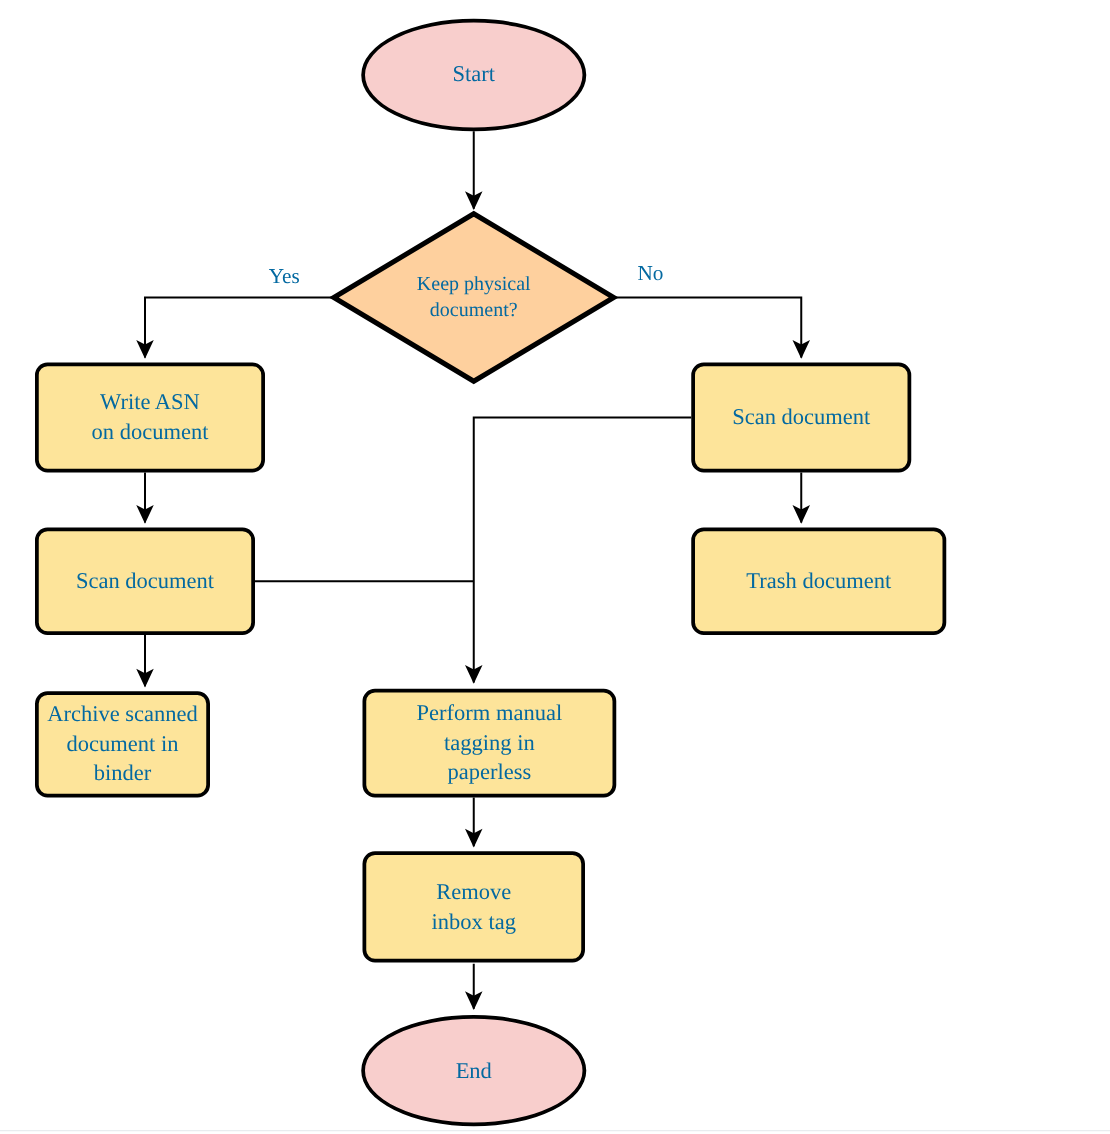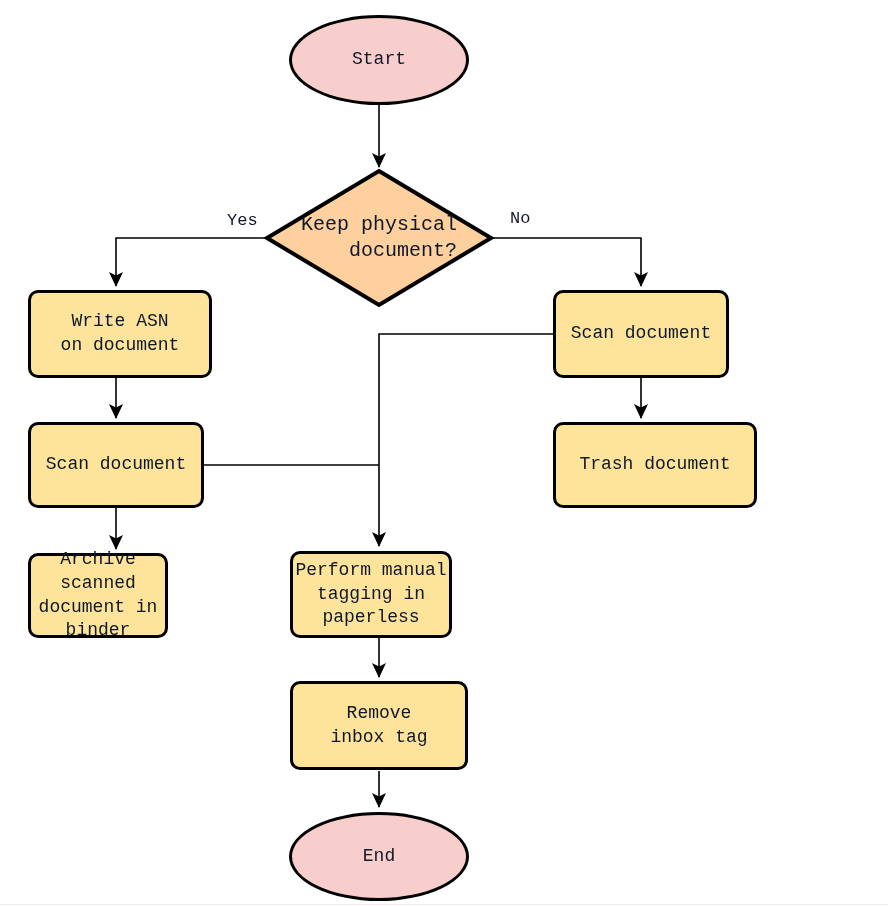--- a/index.html
+++ b/index.html
@@ -8,22 +8,22 @@
     --process-fill: #fde49a;
     --stroke: #000000;
   }
   * { box-sizing: border-box; }
   html, body { margin: 0; padding: 0; background: #ffffff; }
   .canvas {
     position: relative;
     width: 888px;
     height: 907px;
     background: #ffffff;
-    font-family: Liberation Mono, monospace;
-    color: #0f172a;
+    font-family: Liberation Serif, serif;
+    color: #0369a1;
     overflow: hidden;
   }
   svg.edges {
     position: absolute;
     left: 0; top: 0;
     width: 888px; height: 907px;
   }
   svg.edges path.edge {
     fill: none;
     stroke: var(--stroke);
@@ -53,22 +53,22 @@
   }
   .terminal {
     background: var(--terminal-fill);
     border-radius: 50%;
   }
   .decision-label {
     position: absolute;
     display: flex;
     align-items: center;
     justify-content: center;
-    text-align: right;
-    font-size: 20px;
+    text-align: center;
+    font-size: 16px;
     line-height: 1.32;
     white-space: pre-line;
   }
   .edge-label {
     position: absolute;
     font-size: 17px;
     background: #ffffff;
     padding: 0 2px;
   }
   .annotation {
@@ -107,38 +107,38 @@
     <path class="edge" d="M 379 638 L 379 677" marker-end="url(#arrowhead)"></path>
     <path class="edge" d="M 379 771 L 379 807" marker-end="url(#arrowhead)"></path>
     <polygon class="decision-shape" points="379,171 491,238 379,305 267,238"></polygon>
   </svg>
 
   <div class="node terminal" style="left:289px; top:15px; width:180px; height:90px;">Start</div>
 
   <div class="decision-label" style="left:279px; top:201px; width:200px; height:74px;">Keep physical
 document?</div>
 
-  <span class="edge-label" style="left:213px; top:211px;margin-left:12px;">Yes</span>
+  <span class="edge-label" style="left:213px; top:211px;">Yes</span>
 
   <span class="edge-label" style="left:508px; top:209px;text-align:right;">No</span>
 
   <div class="node process" style="left:28px; top:290px; width:184px; height:88px;">Write ASN
 on document</div>
 
   <div class="node process" style="left:28px; top:422px; width:176px; height:86px;">Scan document</div>
 
   <div class="node process" style="left:28px; top:553px; width:140px; height:85px;">Archive scanned
 document in
 binder</div>
 
   <div class="node process" style="left:553px; top:290px; width:176px; height:88px;">Scan document</div>
 
   <div class="node process" style="left:553px; top:422px; width:204px; height:86px;">Trash document</div>
 
-  <div class="node process" style="left:290px; top:551px; width:162px; height:87px;">Perform manual
+  <div class="node process" style="left:290px; top:551px; width:203px; height:87px;">Perform manual
 tagging in
 paperless</div>
 
 
   <div class="node process" style="left:290px; top:681px; width:178px; height:89px;">Remove
 inbox tag</div>
 
   <div class="node terminal" style="left:289px; top:812px; width:180px; height:89px;">End</div>
 
   <div class="bottom-edge"></div>

